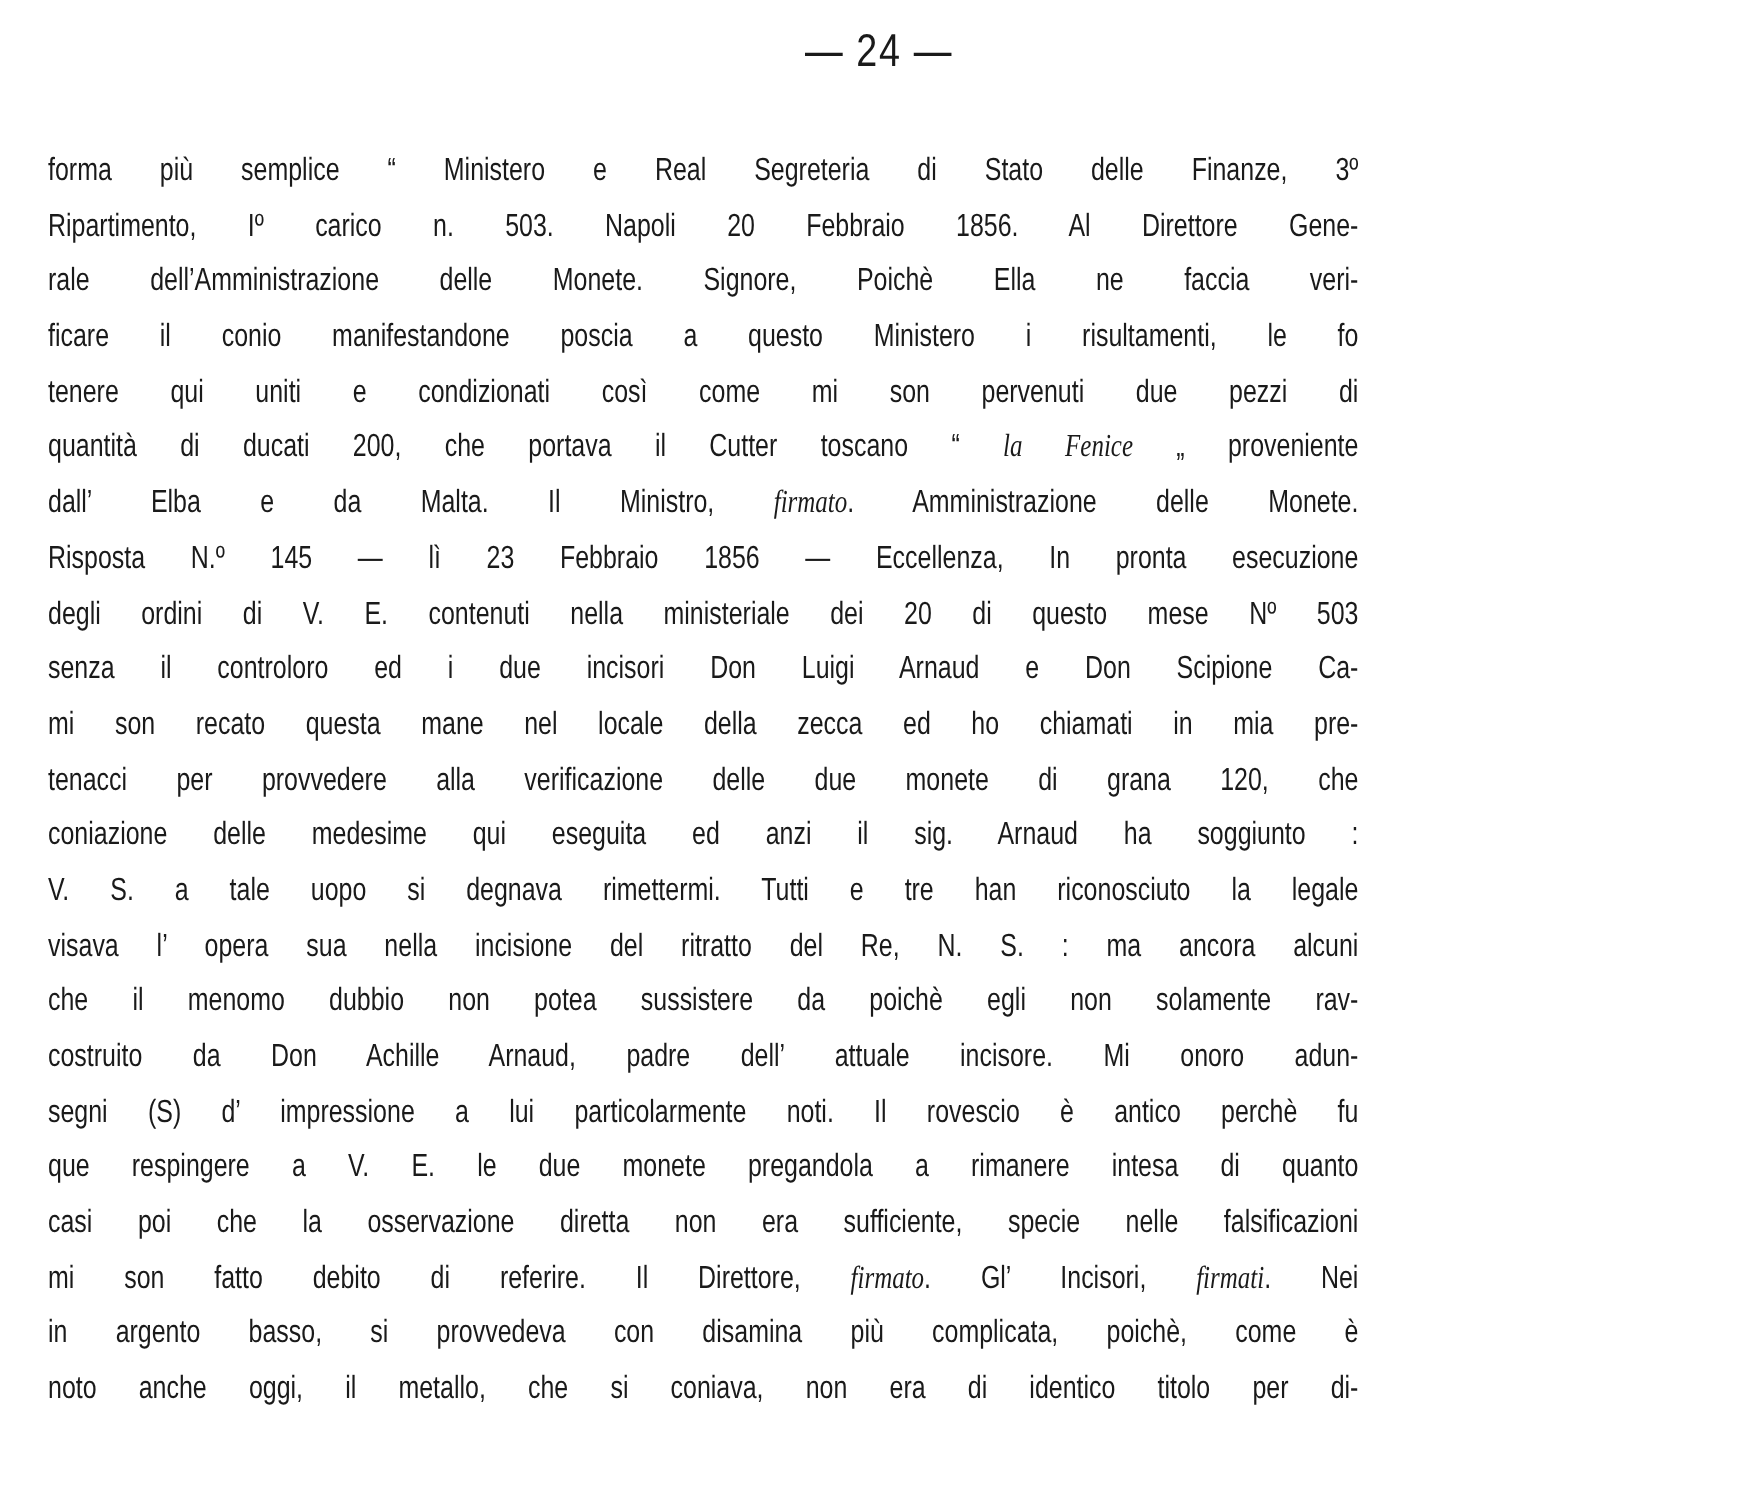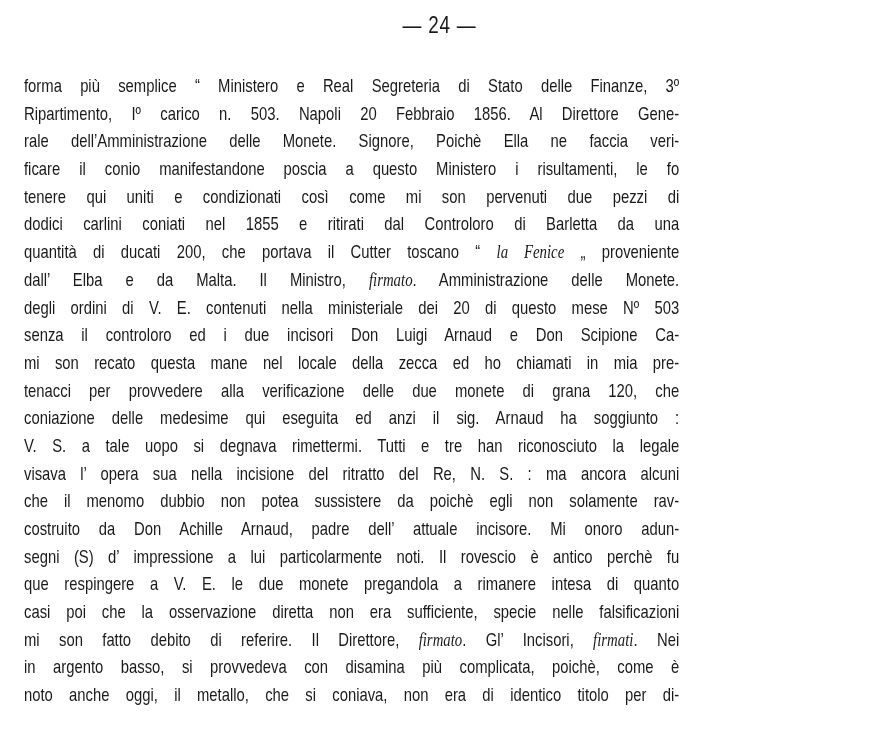--- a/index.html
+++ b/index.html
@@ -29,21 +29,21 @@
     }
     .body-text {
       position: absolute;
       top: 72px;
       left: 24px;
       width: 840px;
     }
     .line {
       height: 27.7px;
       line-height: 27.7px;
-      font-size: 19px;
+      font-size: 16px;
       white-space: nowrap;
       font-family: "Liberation Sans", sans-serif;
       transform-origin: left center;
       display: flex;
       justify-content: space-between;
     }
     .cond {
       display: inline-block;
       transform: scaleX(0.78);
       transform-origin: left center;
@@ -68,27 +68,27 @@
   <div class="line">
       <span class="cond">rale dell’Amministrazione delle Monete. Signore, Poichè Ella ne faccia veri-</span>
     </div>
   <div class="line">
       <span class="cond">ficare il conio manifestandone poscia a questo Ministero i risultamenti, le fo</span>
     </div>
   <div class="line">
       <span class="cond">tenere qui uniti e condizionati così come mi son pervenuti due pezzi di</span>
     </div>
   <div class="line">
-      <span class="cond">dodici carlini coniati nel 1855 e ritirati dal Controloro di Barletta da una</span>
-    </div>
-  <div class="line">
       <span class="cond">quantità di ducati 200, che portava il Cutter toscano “ <i>la Fenice</i> „ proveniente</span>
     </div>
   <div class="line">
       <span class="cond">dall’ Elba e da Malta. Il Ministro, <i>firmato</i>. Amministrazione delle Monete.</span>
+    </div>
+  <div class="line">
+      <span class="cond">Risposta N.º 145 — lì 23 Febbraio 1856 — Eccellenza, In pronta esecuzione</span>
     </div>
   <div class="line">
       <span class="cond">degli ordini di V. E. contenuti nella ministeriale dei 20 di questo mese Nº 503</span>
     </div>
   <div class="line">
       <span class="cond">senza il controloro ed i due incisori Don Luigi Arnaud e Don Scipione Ca-</span>
     </div>
   <div class="line">
       <span class="cond">mi son recato questa mane nel locale della zecca ed ho chiamati in mia pre-</span>
     </div>

